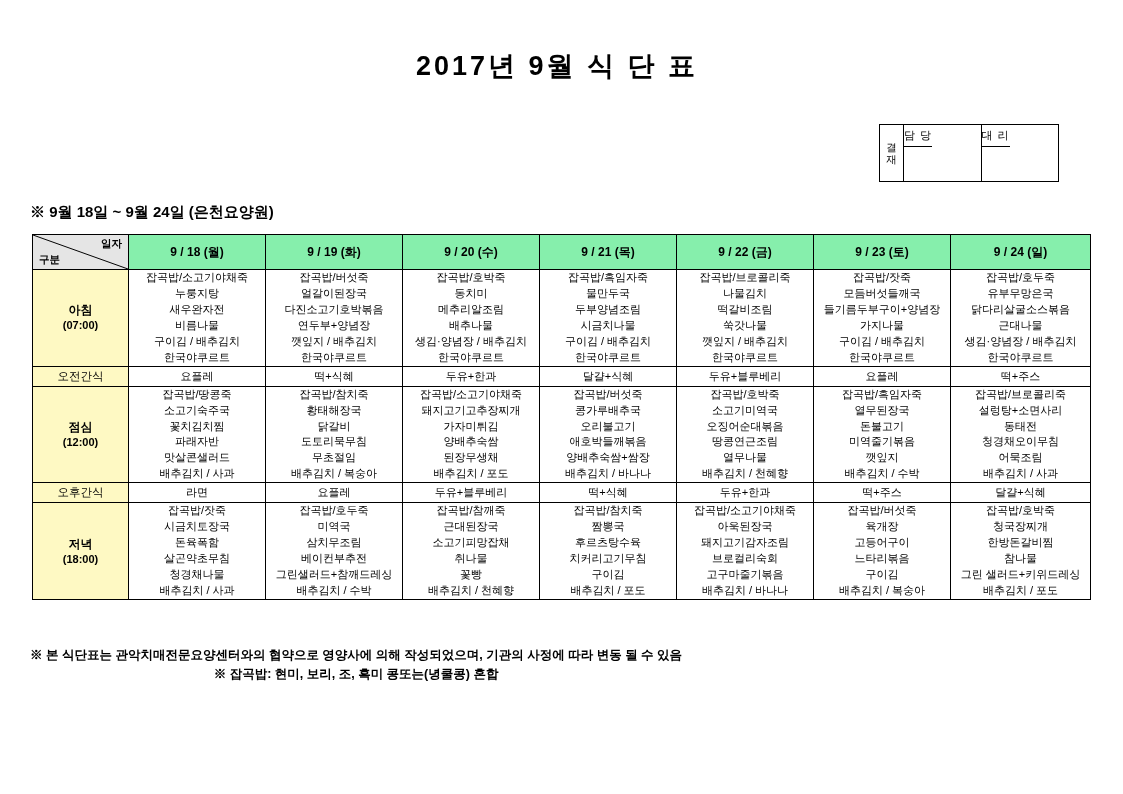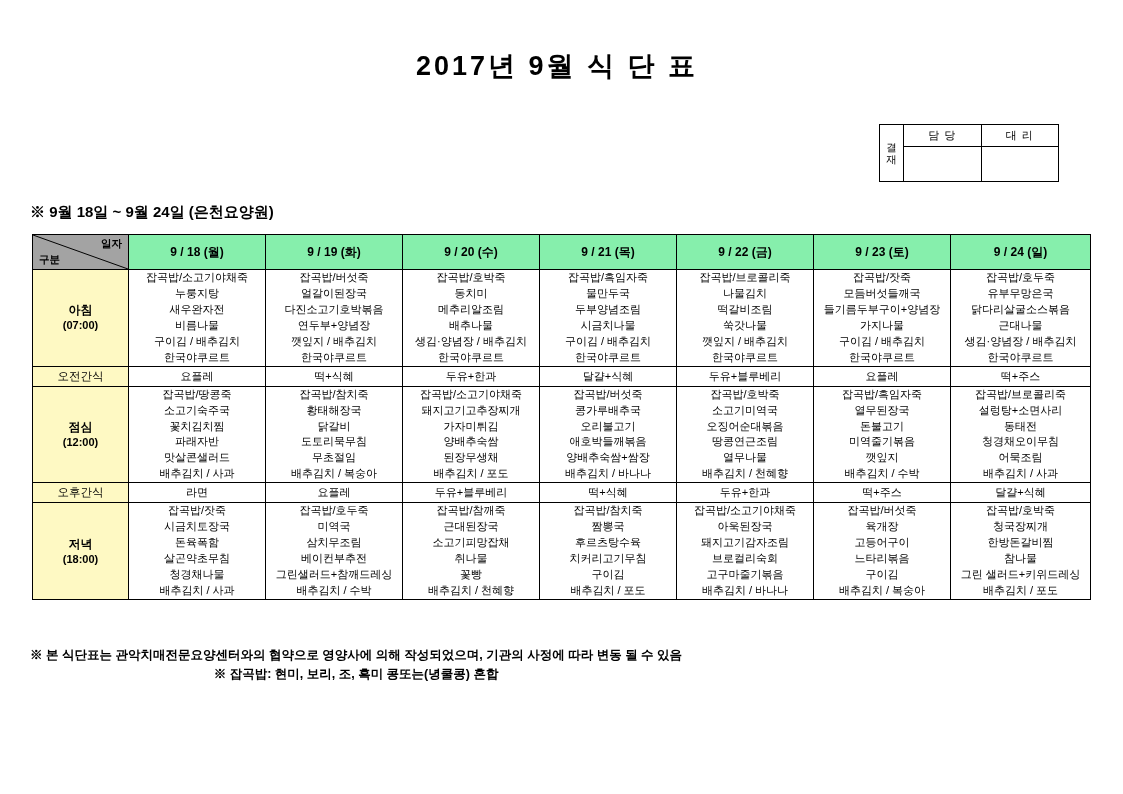--- a/index.html
+++ b/index.html
@@ -54,21 +54,21 @@
     font-size: 10.5px;
     box-sizing: border-box;
   }
   .approval .cols {
     flex: 1;
     display: flex;
   }
   .approval .col {
     flex: 1;
     display: flex;
-    flex-direction: column;
+    flex-direction: row;
     box-sizing: border-box;
   }
   .approval .col + .col {
     border-left: 1px solid #000;
   }
   .approval .hd {
     height: 21px;
     border-bottom: 1px solid #000;
     display: flex;
     align-items: center;
@@ -98,21 +98,21 @@
   table.menu td, table.menu th {
     border: 1px solid #000000;
     padding: 0;
     vertical-align: middle;
     text-align: center;
   }
   .corner {
     width: 96px;
     height: 34px;
     position: relative;
-    background: #a3a3a3;
+    background: #e5e5e5;
     margin-left: 40px;
   }
   .corner .diag {
     position: absolute;
     top: 0; left: 0;
     width: 100%; height: 100%;
   }
   .corner .lbl-date {
     position: absolute;
     top: 2px;

